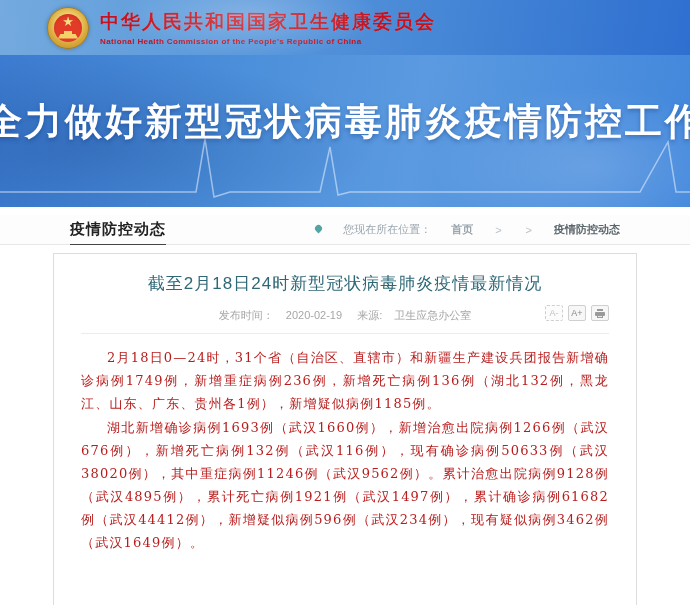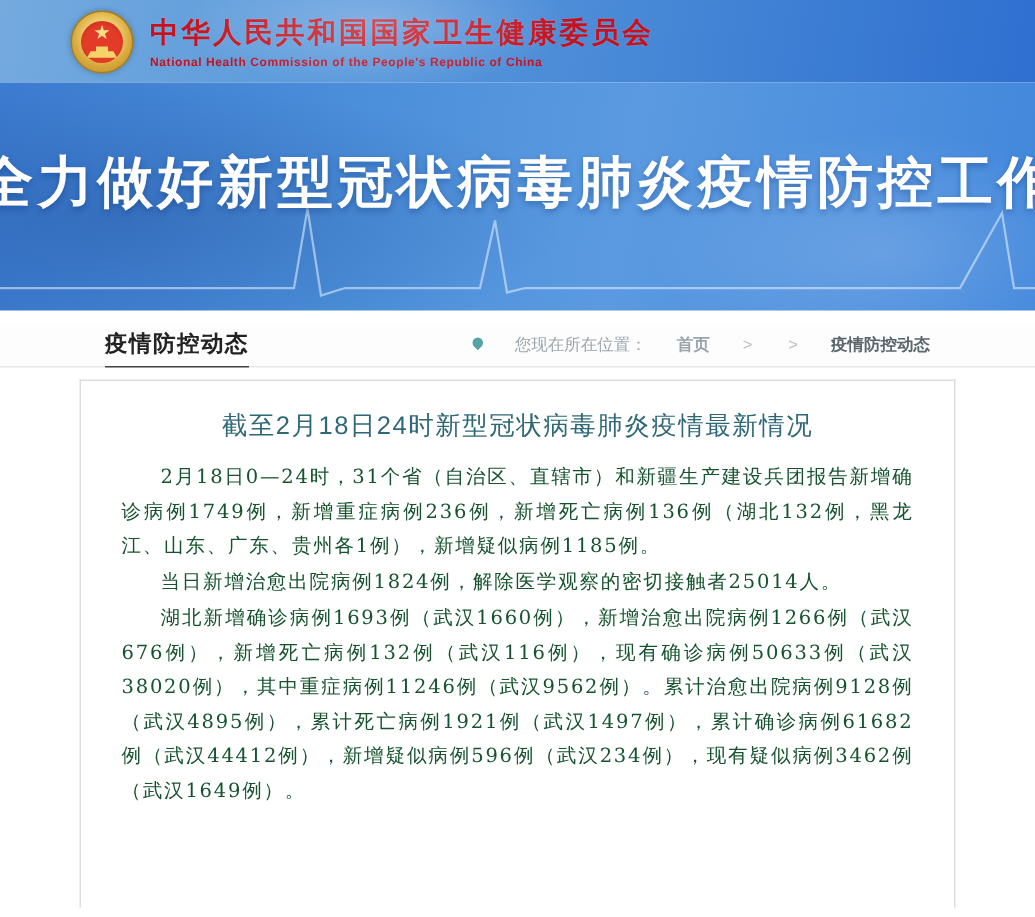--- a/index.html
+++ b/index.html
@@ -75,21 +75,21 @@
   .tool-btn{ width:18px; height:16px; border:1px solid #cfcfcf; border-radius:2px; background:#f7f7f7;
     font-size:9px; color:#888; display:flex; align-items:center; justify-content:center; cursor:pointer; }
   .tool-btn.dim{ border-style:dashed; color:#c0c0c0; background:#fcfcfc; }
   .printer{ width:10px; height:9px; position:relative; display:inline-block; }
   .printer::before{ content:""; position:absolute; left:0; right:0; top:3px; height:4px; background:#9a9a9a; border-radius:1px; }
   .printer::after{ content:""; position:absolute; left:2px; right:2px; top:0; height:2px; background:#9a9a9a; }
   .printer .paper{ position:absolute; left:2px; right:2px; bottom:0; height:3px; background:#e9e9e9; border:1px solid #9a9a9a; }
 
   .article-body{ margin-top:12px; font-family:"DejaVu Serif","Liberation Serif",serif; }
   .article-body p{
-    font-size:13px; line-height:23px; color:#14532d; letter-spacing:1.2px;
+    font-size:13px; line-height:23px; color:#b91c1c; letter-spacing:1.2px;
     text-indent:2em; text-align:justify; margin-bottom:1px;
   }
 </style>
 </head>
 <body>
 
 <div class="top-header">
   <div class="emblem">
     <span class="star">★</span>
     <span class="gate"></span>
@@ -117,21 +117,33 @@
     <span class="crumb">首页</span>
     <span class="crumb-sep">&gt;</span>
     <span class="crumb-sep">&gt;</span>
     <span class="crumb current">疫情防控动态</span>
   </div>
 </div>
 
 <div class="card">
   <div class="article-title">截至2月18日24时新型冠状病毒肺炎疫情最新情况</div>
 
+  <div class="meta-row">
+    <span class="meta-item">发布时间：</span><span class="meta-item">2020-02-19</span>
+    <span class="meta-item">来源:</span><span class="meta-item">卫生应急办公室</span>
+    <div class="tools">
+      <div class="tool-btn dim">A-</div>
+      <div class="tool-btn">A+</div>
+      <div class="tool-btn">
+        <span class="printer">
+            <span class="paper"></span>
+          </span>
+      </div>
+    </div>
+  </div>
 
   <div class="article-body">
     <p>2月18日0—24时，31个省（自治区、直辖市）和新疆生产建设兵团报告新增确诊病例1749例，新增重症病例236例，新增死亡病例136例（湖北132例，黑龙江、山东、广东、贵州各1例），新增疑似病例1185例。</p>
-    <p>当日新增治愈出院病例1824例，解除医学观察的密切接触者25014人。</p>
     <p>湖北新增确诊病例1693例（武汉1660例），新增治愈出院病例1266例（武汉676例），新增死亡病例132例（武汉116例），现有确诊病例50633例（武汉38020例），其中重症病例11246例（武汉9562例）。累计治愈出院病例9128例（武汉4895例），累计死亡病例1921例（武汉1497例），累计确诊病例61682例（武汉44412例），新增疑似病例596例（武汉234例），现有疑似病例3462例（武汉1649例）。</p>
 
   </div>
 
 </div>
 
 </body></html>

